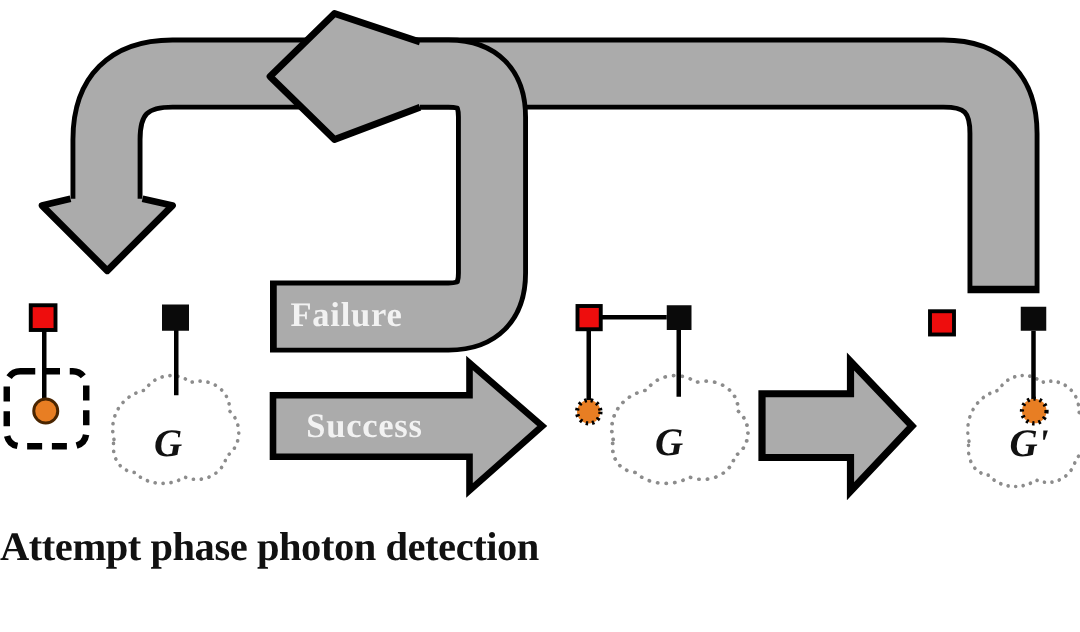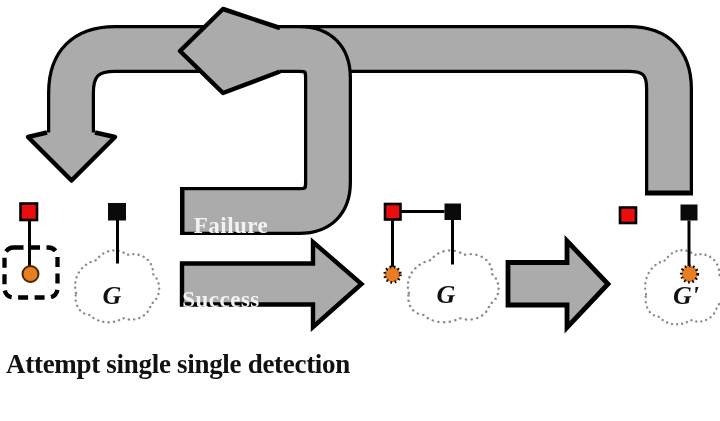--- a/index.html
+++ b/index.html
@@ -18,21 +18,20 @@
     position:absolute;
     text-align:center;
     font-weight:bold;
     white-space:nowrap;
   }
   .flow-lbl{
     color:#f2f2f2;
     font-size:23px;
     line-height:25px;
     letter-spacing:0.5px;
-    margin-top:16px;
   }
   .caption{
     color:#111111;
     font-size:27px;
     line-height:29px;
     letter-spacing:-0.3px;
   }
   .graph-lbl{
     color:#111111;
     font-size:26px;
@@ -107,24 +106,24 @@
 
     <g>
       <circle cx="30.5" cy="274" r="8" fill="#e87e23" stroke="#4a2500" stroke-width="2"></circle>
       <circle cx="392.5" cy="274.5" r="7.8" fill="#e87e23" stroke="#000000" stroke-width="2.8" stroke-dasharray="1.6 2.6"></circle>
       <circle cx="689.5" cy="274" r="8.2" fill="#e87e23" stroke="#000000" stroke-width="2.8" stroke-dasharray="1.6 2.6"></circle>
     </g>
   </svg>
 
   <div class="lbl flow-lbl" style="left:182px;top:197px;width:98px;">Failure</div>
 
-  <div class="lbl flow-lbl" style="left:172px;top:271px;width:98px;">Success</div>
+  <div class="lbl flow-lbl" style="left:194px;top:271px;width:98px;">Success</div>
 
   <div class="lbl graph-lbl" style="left:92px;top:282px;width:40px;">G</div>
 
   <div class="lbl graph-lbl" style="left:426px;top:281px;width:40px;">G</div>
 
   <div class="lbl graph-lbl" style="left:664px;top:282px;width:44px;">G'</div>
 
-  <div class="lbl caption" style="left:0px;top:350px;width:356px;">Attempt single single detection</div>
+  <div class="lbl caption" style="left:0px;top:350px;width:356px;">Attempt phase photon detection</div>
 
 
 </div>
 
 </body></html>

